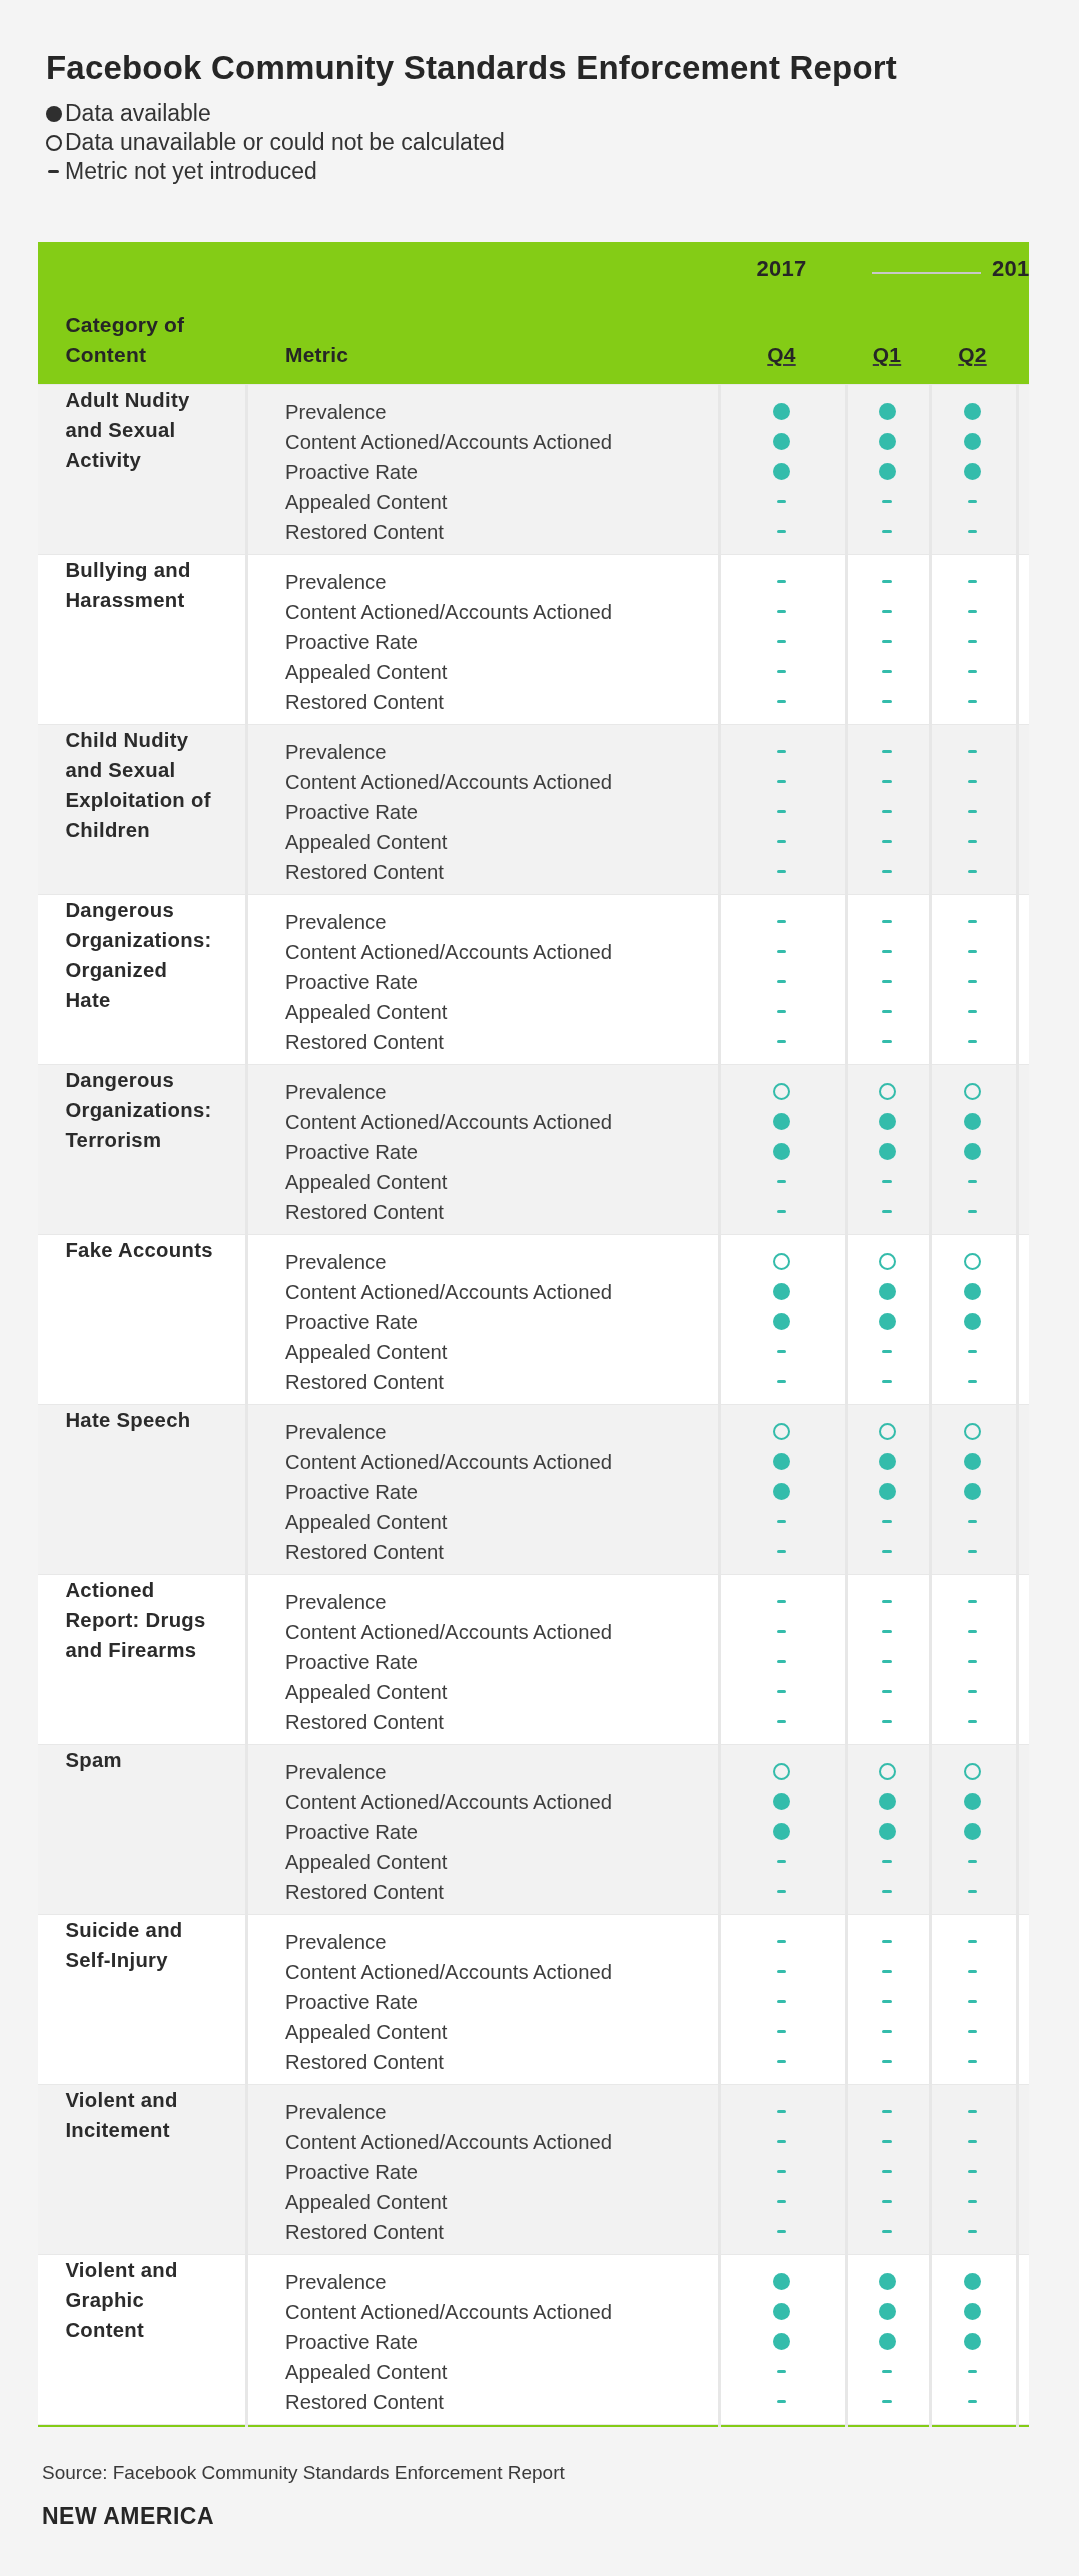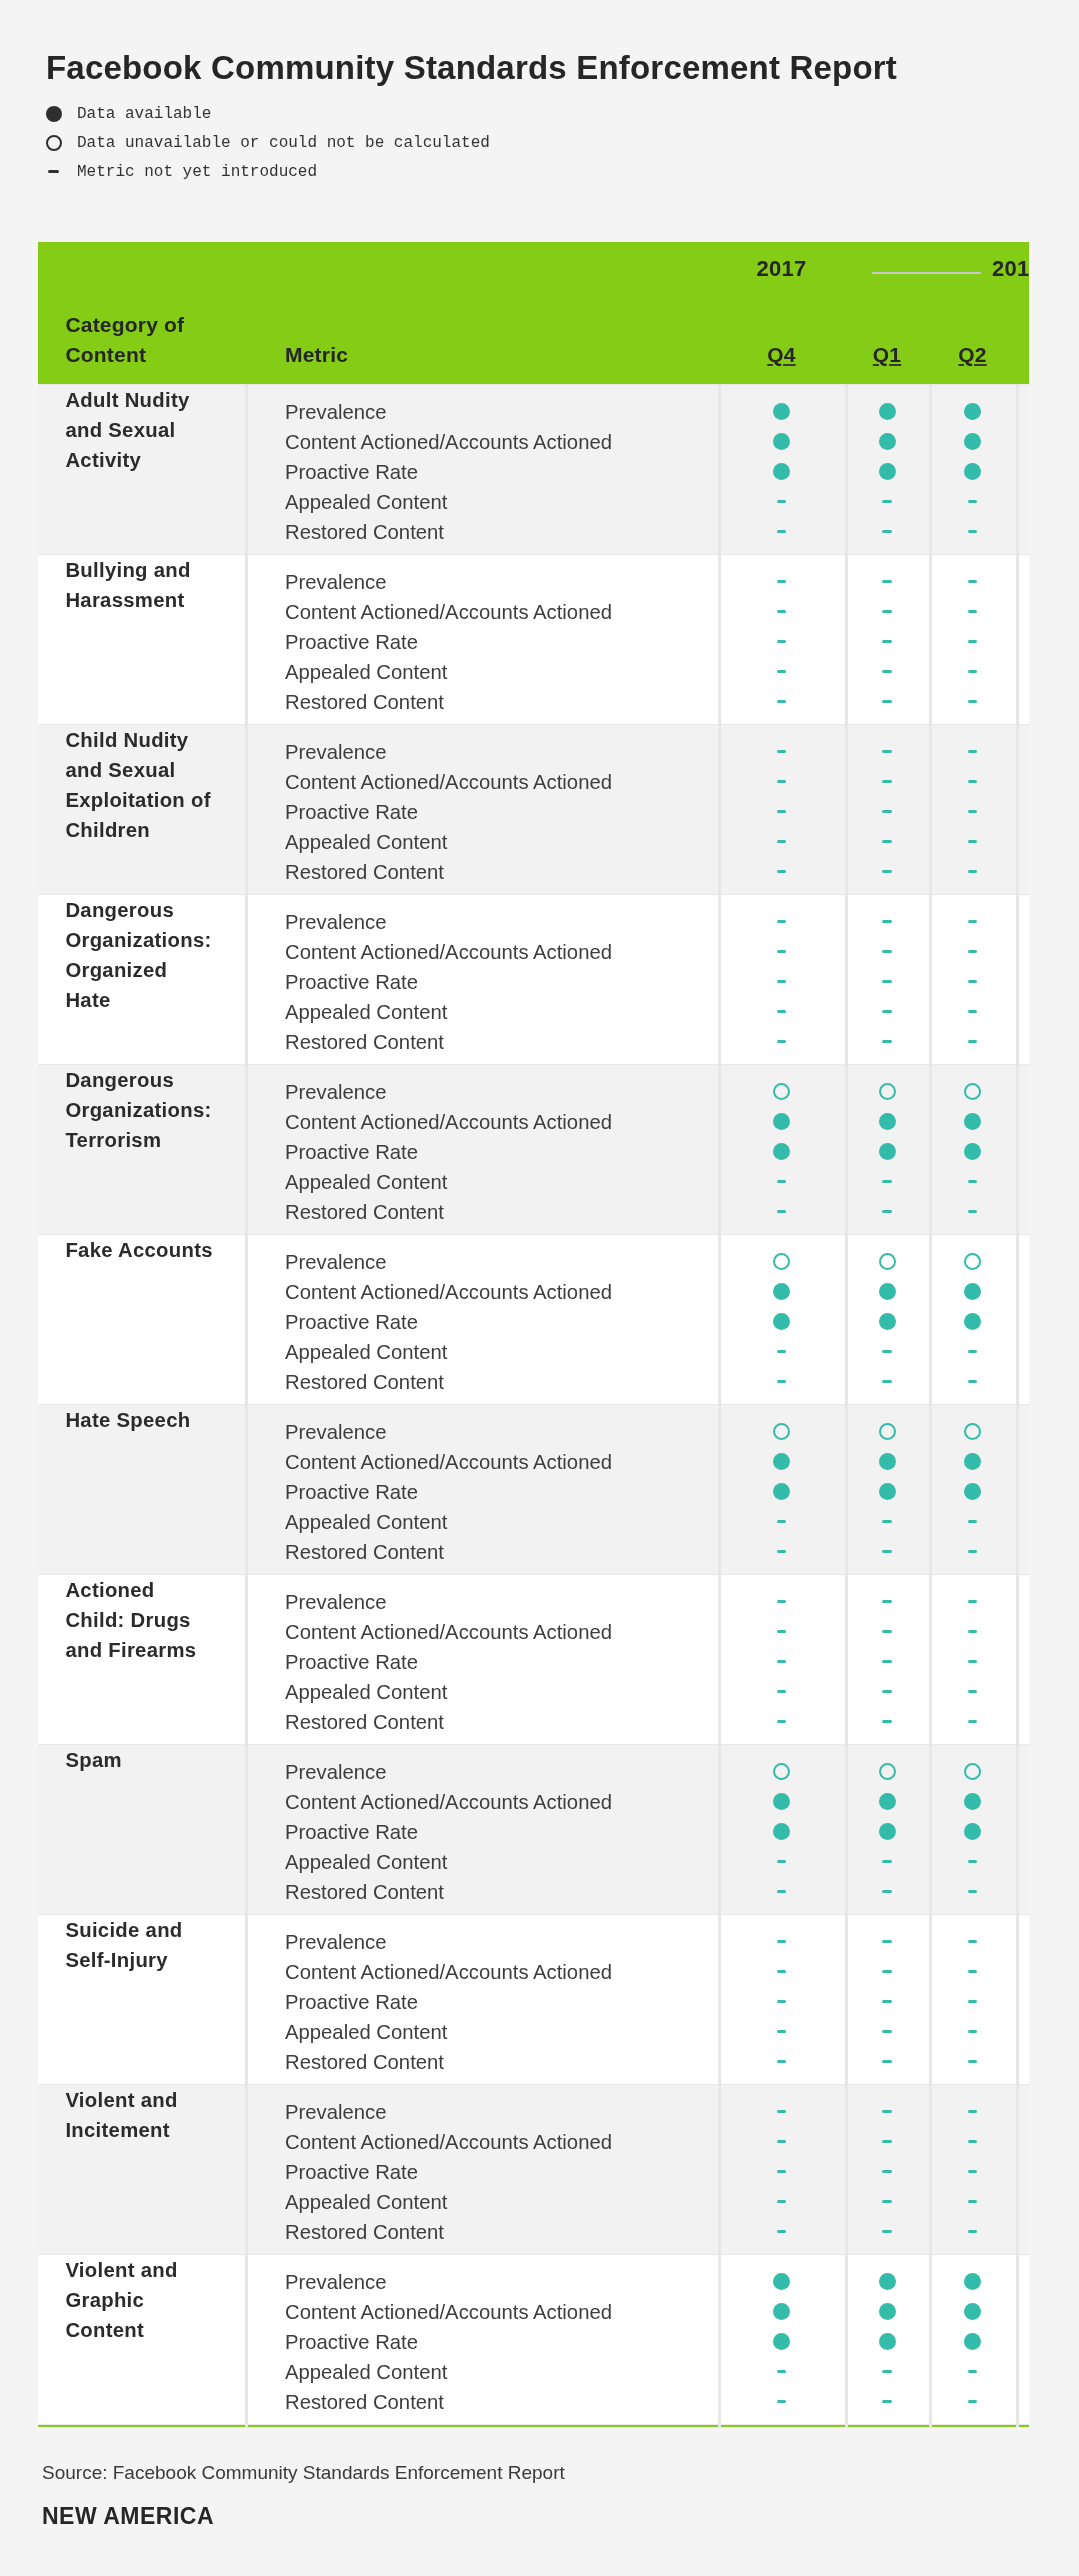--- a/index.html
+++ b/index.html
@@ -13,21 +13,21 @@
   .abs{position:absolute;}
 
   
   .title{
     left:46px;top:49px;width:973px;
     font-size:33px;font-weight:bold;color:#262626;letter-spacing:0.2px;
   }
   .legend{left:42px;top:99px;list-style:none;margin:0;padding:0;}
   .legend-row{display:flex;align-items:center;height:29px;}
   .legend-symbox{width:23px;display:flex;justify-content:center;align-items:center;flex:none;}
-  .legend-label{margin-left:12px;font-size:16px;color:#333;font-family:Liberation Mono, monospace;}
+  .legend-label{margin-left:0;font-size:23px;color:#333;}
   .lsym-filled{width:16px;height:16px;border-radius:50%;background:var(--dark);}
   .lsym-open{width:16px;height:16px;border-radius:50%;border:2.2px solid var(--dark);box-sizing:border-box;}
   .lsym-dash{width:10.6px;height:2.7px;border-radius:1.8px;background:var(--dark);}
 
   
   .card{
     left:38px;top:242px;width:991px;height:2185px;
     background:#84cc16;overflow:hidden;
   }
   .year-label{position:absolute;top:14px;font-size:22px;font-weight:bold;color:#262626;letter-spacing:0.3px;}
@@ -567,21 +567,21 @@
           </div>
           <div class="slot">
             <span class="sym-dash"></span>
           </div>
         </div>
         <div class="sliver"></div>
       </div>
       <div class="block">
         <div class="cat-cell">
           <div class="cat-line">Actioned</div>
-          <div class="cat-line">Child: Drugs</div>
+          <div class="cat-line">Report: Drugs</div>
           <div class="cat-line">and Firearms</div>
         </div>
         <div class="metric-cell">
           <div class="metric-line">Prevalence</div>
           <div class="metric-line">Content Actioned/Accounts Actioned</div>
           <div class="metric-line">Proactive Rate</div>
           <div class="metric-line">Appealed Content</div>
           <div class="metric-line">Restored Content</div>
         </div>
         <div class="q-cell qw0">

